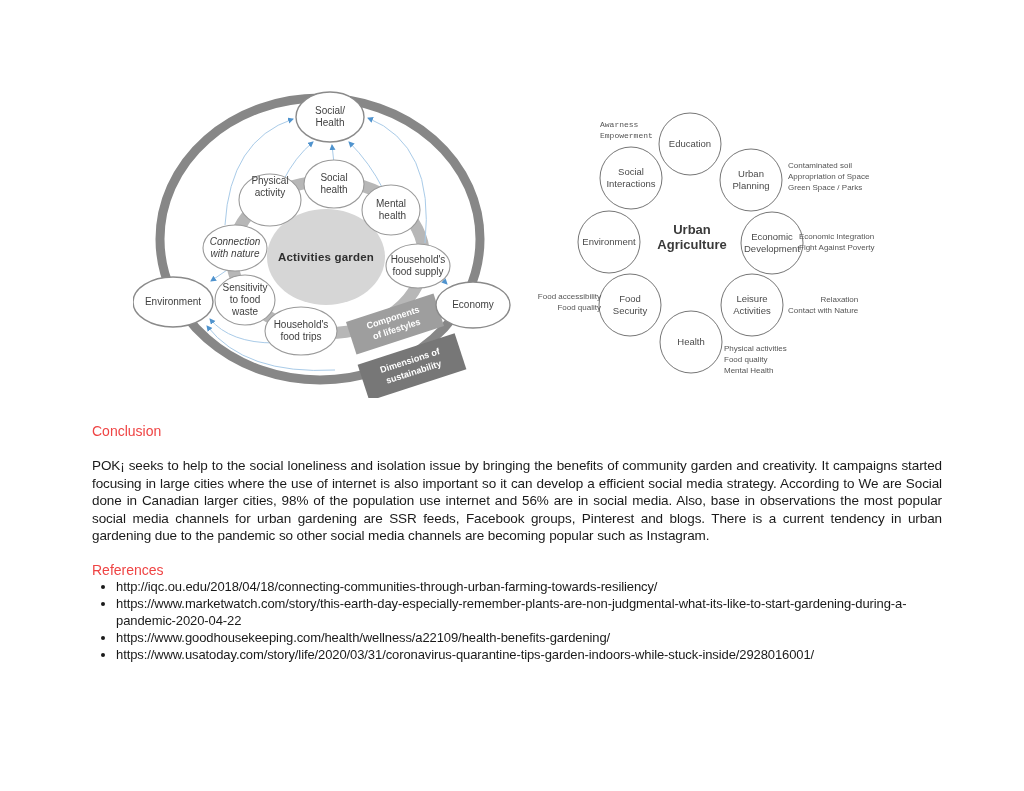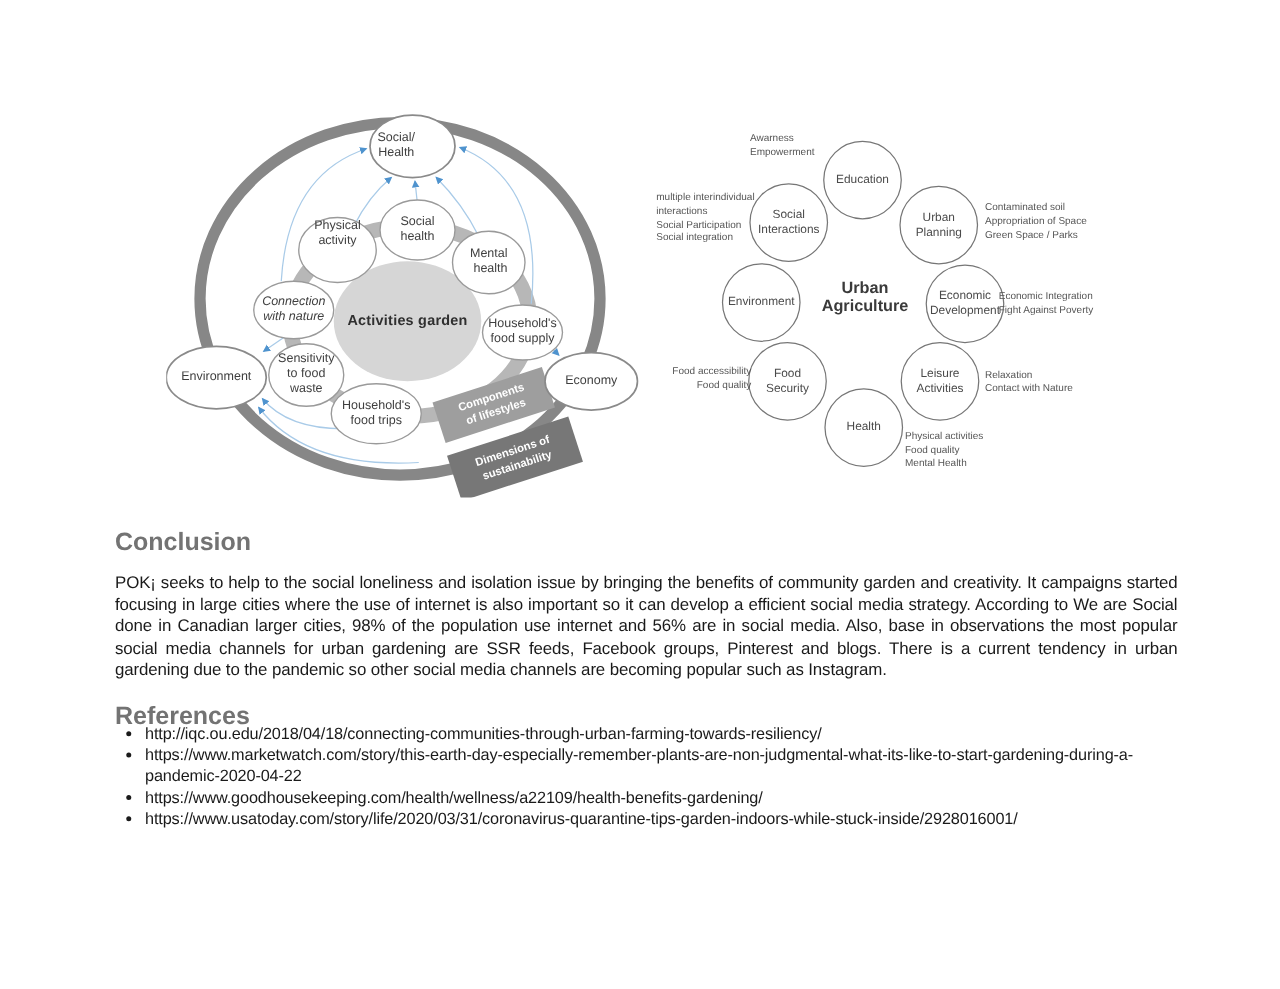--- a/index.html
+++ b/index.html
@@ -18,21 +18,21 @@
   .fl-node{font-size:10px;}
   .fl-center{font-weight:bold;font-size:11.5px;color:#2f2f2f;letter-spacing:.2px;}
   .banner{position:absolute;transform:translate(-50%,-50%) rotate(-18deg);
     white-space:pre-line;text-align:center;color:#ffffff;font-weight:bold;font-size:9px;line-height:1.3;}
   .fr-node{font-size:9.5px;color:#4a4a4a;}
   .fr-center{font-weight:bold;font-size:13px;color:#3a3a3a;line-height:1.15;}
   .fr-note{position:absolute;white-space:pre-line;font-size:8px;color:#555;line-height:1.35;}
   .fr-note.right{text-align:right;}
 
   
-  .heading{position:absolute;left:92px;font-size:20px;font-weight:bold;color:#737373;}
+  .heading{position:absolute;left:92px;font-size:14px;font-weight:normal;color:#ef4444;}
   .h-conclusion{top:423px;}
   .h-references{top:562px;}
   .paragraph{position:absolute;left:92px;top:457px;width:850px;font-size:13.5px;
     line-height:17.6px;text-align:justify;letter-spacing:-0.1px;}
   .refs{position:absolute;left:92px;top:578px;width:850px;}
   .refs ul{margin:0;padding:0 0 0 24px;list-style:disc;}
   .refs li{font-size:13px;line-height:17px;margin:0;word-break:break-word;letter-spacing:-0.1px;}
 </style>
 </head>
 <body>
@@ -85,21 +85,21 @@
         <ellipse cx="258" cy="127" rx="29" ry="25"></ellipse>
         <ellipse cx="102" cy="165" rx="32" ry="23"></ellipse>
         <ellipse cx="285" cy="183" rx="32" ry="22"></ellipse>
         <ellipse cx="112" cy="217" rx="30" ry="25"></ellipse>
         <ellipse cx="168" cy="248" rx="36" ry="24"></ellipse>
       </g>
     </svg>
 
     <div class="node-label fl-center" style="left:193px;top:174px;">Activities garden</div>
 
-    <div class="node-label fl-node" style="left:184px;top:34px;">Social/
+    <div class="node-label fl-node" style="left:197px;top:34px;">Social/
 Health</div>
     <div class="node-label fl-node" style="left:40px;top:219px;">Environment</div>
     <div class="node-label fl-node" style="left:340px;top:222px;">Economy</div>
 
     <div class="node-label fl-node" style="left:201px;top:101px;">Social
 health</div>
     <div class="node-label fl-node" style="left:137px;top:104px;">Physical
 activity</div>
     <div class="node-label fl-node" style="left:258px;top:127px;text-align:right;">Mental
 health</div>
@@ -143,38 +143,34 @@
 Development</div>
     <div class="node-label fr-node" style="left:237px;top:207px;">Leisure
 Activities</div>
     <div class="node-label fr-node" style="left:176px;top:244px;">Health</div>
     <div class="node-label fr-node" style="left:115px;top:207px;">Food
 Security</div>
     <div class="node-label fr-node" style="left:94px;top:144px;">Environment</div>
     <div class="node-label fr-node" style="left:116px;top:80px;">Social
 Interactions</div>
 
-    <div class="fr-note" style="left:85px;top:8px;">Awarness
+    <div class="fr-note" style="left:85px;top:22px;font-family:Liberation Mono, monospace;">Awarness
 Empowerment</div>
     <div class="fr-note" style="left:273px;top:63px;">Contaminated soil
 Appropriation of Space
 Green Space / Parks</div>
     <div class="fr-note" style="left:284px;top:134px;">Economic Integration
 Fight Against Poverty</div>
-    <div class="fr-note" style="left:273px;top:197px;">Relaxation
+    <div class="fr-note" style="left:273px;top:197px;text-align:right;">Relaxation
 Contact with Nature</div>
     <div class="fr-note" style="left:209px;top:246px;">Physical activities
 Food quality
 Mental Health</div>
     <div class="fr-note right" style="left:0px;top:194px;width:86px;">Food accessibility
 Food quality</div>
-    <div class="fr-note" style="left:10px;top:55px;">multiple interindividual
-interactions
-Social Participation
-Social integration</div>
   </div>
 
   <div class="heading h-conclusion">Conclusion</div>
 
   <div class="paragraph">POK¡ seeks to help to the social loneliness and isolation issue by bringing the benefits of community garden and creativity. It campaigns started focusing in large cities where the use of internet is also important so it can develop a efficient social media strategy. According to We are Social done in Canadian larger cities, 98% of the population use internet and 56% are in social media. Also, base in observations the most popular social media channels for urban gardening are SSR feeds, Facebook groups, Pinterest and blogs. There is a current tendency in urban gardening due to the pandemic so other social media channels are becoming popular such as Instagram.</div>
 
   <div class="heading h-references">References</div>
 
   <div class="refs">
     <ul>

